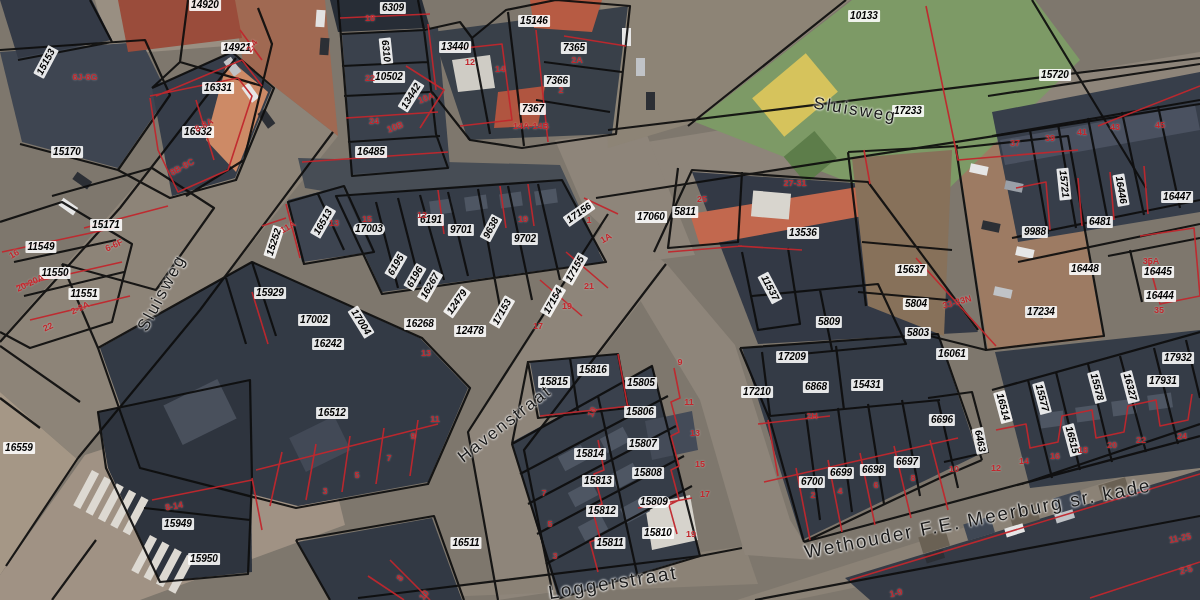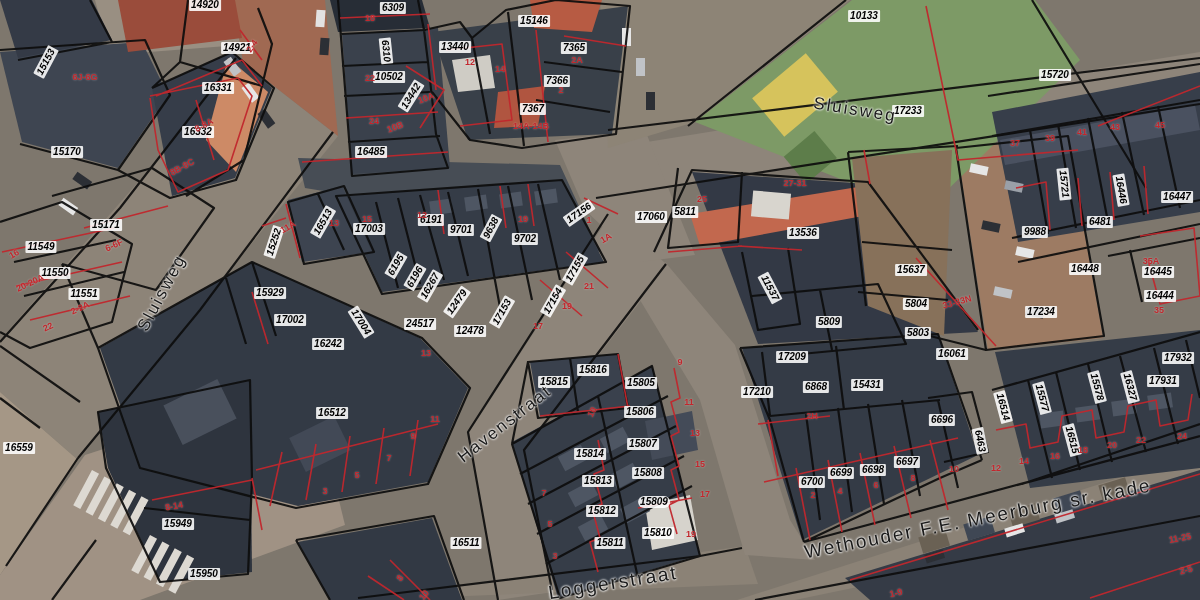--- a/index.html
+++ b/index.html
@@ -220,55 +220,55 @@
       <span class="parcel-label" style="left: 1097px; top: 387px; transform: translate(-50%, -50%) rotate(75deg);">15578</span>
       <span class="parcel-label" style="left: 1042px; top: 398px; transform: translate(-50%, -50%) rotate(75deg);">15577</span>
       <span class="parcel-label" style="left: 1003px; top: 407px; transform: translate(-50%, -50%) rotate(75deg);">16514</span>
       <span class="parcel-label" style="left: 1072px; top: 440px; transform: translate(-50%, -50%) rotate(75deg);">16515</span>
       <span class="parcel-label" style="left: 274px; top: 242px; transform: translate(-50%, -50%) rotate(-72deg);">15252</span>
       <span class="parcel-label" style="left: 270px; top: 293px; transform: translate(-50%, -50%) rotate(0deg);">15929</span>
       <span class="parcel-label" style="left: 106px; top: 225px; transform: translate(-50%, -50%) rotate(0deg);">15171</span>
       <span class="parcel-label" style="left: 41px; top: 247px; transform: translate(-50%, -50%) rotate(0deg);">11549</span>
       <span class="parcel-label" style="left: 55px; top: 273px; transform: translate(-50%, -50%) rotate(0deg);">11550</span>
       <span class="parcel-label" style="left: 84px; top: 294px; transform: translate(-50%, -50%) rotate(0deg);">11551</span>
-      <span class="parcel-label" style="left: 290px; top: 320px; transform: translate(-50%, -50%) rotate(0deg);">17002</span>
+      <span class="parcel-label" style="left: 314px; top: 320px; transform: translate(-50%, -50%) rotate(0deg);">17002</span>
       <span class="parcel-label" style="left: 361px; top: 322px; transform: translate(-50%, -50%) rotate(58deg);">17004</span>
       <span class="parcel-label" style="left: 328px; top: 344px; transform: translate(-50%, -50%) rotate(0deg);">16242</span>
       <span class="parcel-label" style="left: 332px; top: 413px; transform: translate(-50%, -50%) rotate(0deg);">16512</span>
-      <span class="parcel-label" style="left: 369px; top: 229px; transform: translate(-50%, -50%) rotate(0deg);">17003</span>
+      <span class="parcel-label" style="left: 369px; top: 229px; transform: translate(-50%, -50%) rotate(0deg); border-radius: 6px;">17003</span>
       <span class="parcel-label" style="left: 323px; top: 222px; transform: translate(-50%, -50%) rotate(-60deg);">16513</span>
       <span class="parcel-label" style="left: 431px; top: 220px; transform: translate(-50%, -50%) rotate(0deg);">6191</span>
       <span class="parcel-label" style="left: 461px; top: 230px; transform: translate(-50%, -50%) rotate(0deg);">9701</span>
       <span class="parcel-label" style="left: 491px; top: 228px; transform: translate(-50%, -50%) rotate(-62deg);">9638</span>
       <span class="parcel-label" style="left: 525px; top: 239px; transform: translate(-50%, -50%) rotate(0deg);">9702</span>
       <span class="parcel-label" style="left: 579px; top: 213px; transform: translate(-50%, -50%) rotate(-35deg);">17156</span>
       <span class="parcel-label" style="left: 396px; top: 265px; transform: translate(-50%, -50%) rotate(-60deg);">6195</span>
       <span class="parcel-label" style="left: 415px; top: 277px; transform: translate(-50%, -50%) rotate(-60deg);">6196</span>
       <span class="parcel-label" style="left: 430px; top: 286px; transform: translate(-50%, -50%) rotate(-60deg);">16267</span>
       <span class="parcel-label" style="left: 457px; top: 302px; transform: translate(-50%, -50%) rotate(-55deg);">12479</span>
       <span class="parcel-label" style="left: 502px; top: 312px; transform: translate(-50%, -50%) rotate(-60deg);">17153</span>
       <span class="parcel-label" style="left: 553px; top: 301px; transform: translate(-50%, -50%) rotate(-60deg);">17154</span>
       <span class="parcel-label" style="left: 575px; top: 269px; transform: translate(-50%, -50%) rotate(-60deg);">17155</span>
-      <span class="parcel-label" style="left: 420px; top: 324px; transform: translate(-50%, -50%) rotate(0deg);">24517</span>
+      <span class="parcel-label" style="left: 420px; top: 324px; transform: translate(-50%, -50%) rotate(0deg);">16268</span>
       <span class="parcel-label" style="left: 470px; top: 331px; transform: translate(-50%, -50%) rotate(0deg);">12478</span>
       <span class="parcel-label" style="left: 593px; top: 370px; transform: translate(-50%, -50%) rotate(0deg);">15816</span>
       <span class="parcel-label" style="left: 554px; top: 382px; transform: translate(-50%, -50%) rotate(0deg);">15815</span>
       <span class="parcel-label" style="left: 641px; top: 383px; transform: translate(-50%, -50%) rotate(0deg);">15805</span>
       <span class="parcel-label" style="left: 640px; top: 412px; transform: translate(-50%, -50%) rotate(0deg);">15806</span>
       <span class="parcel-label" style="left: 643px; top: 444px; transform: translate(-50%, -50%) rotate(0deg);">15807</span>
       <span class="parcel-label" style="left: 648px; top: 473px; transform: translate(-50%, -50%) rotate(0deg);">15808</span>
       <span class="parcel-label" style="left: 654px; top: 502px; transform: translate(-50%, -50%) rotate(0deg); border-radius: 6px;">15809</span>
       <span class="parcel-label" style="left: 658px; top: 533px; transform: translate(-50%, -50%) rotate(0deg);">15810</span>
       <span class="parcel-label" style="left: 610px; top: 543px; transform: translate(-50%, -50%) rotate(0deg);">15811</span>
       <span class="parcel-label" style="left: 602px; top: 511px; transform: translate(-50%, -50%) rotate(0deg);">15812</span>
       <span class="parcel-label" style="left: 598px; top: 481px; transform: translate(-50%, -50%) rotate(0deg);">15813</span>
       <span class="parcel-label" style="left: 590px; top: 454px; transform: translate(-50%, -50%) rotate(0deg);">15814</span>
       <span class="parcel-label" style="left: 466px; top: 543px; transform: translate(-50%, -50%) rotate(0deg);">16511</span>
       <span class="parcel-label" style="left: 178px; top: 524px; transform: translate(-50%, -50%) rotate(0deg);">15949</span>
-      <span class="parcel-label" style="left: 204px; top: 574px; transform: translate(-50%, -50%) rotate(0deg);">15950</span>
+      <span class="parcel-label" style="left: 204px; top: 559px; transform: translate(-50%, -50%) rotate(0deg);">15950</span>
       <span class="parcel-label" style="left: 19px; top: 448px; transform: translate(-50%, -50%) rotate(0deg);">16559</span>
       <span class="house-number" style="left: 252px; top: 46px; transform: translate(-50%, -50%) rotate(-55deg);">2-4</span>
       <span class="house-number" style="left: 85px; top: 77px; transform: translate(-50%, -50%) rotate(0deg);">6J-6G</span>
       <span class="house-number" style="left: 204px; top: 125px; transform: translate(-50%, -50%) rotate(-28deg);">8-8A</span>
       <span class="house-number" style="left: 182px; top: 167px; transform: translate(-50%, -50%) rotate(-28deg);">8B-8C</span>
       <span class="house-number" style="left: 370px; top: 18px; transform: translate(-50%, -50%) rotate(0deg);">18</span>
       <span class="house-number" style="left: 370px; top: 78px; transform: translate(-50%, -50%) rotate(0deg);">22</span>
       <span class="house-number" style="left: 374px; top: 121px; transform: translate(-50%, -50%) rotate(0deg);">24</span>
       <span class="house-number" style="left: 426px; top: 98px; transform: translate(-50%, -50%) rotate(-20deg);">10A</span>
       <span class="house-number" style="left: 395px; top: 127px; transform: translate(-50%, -50%) rotate(-20deg);">10B</span>

